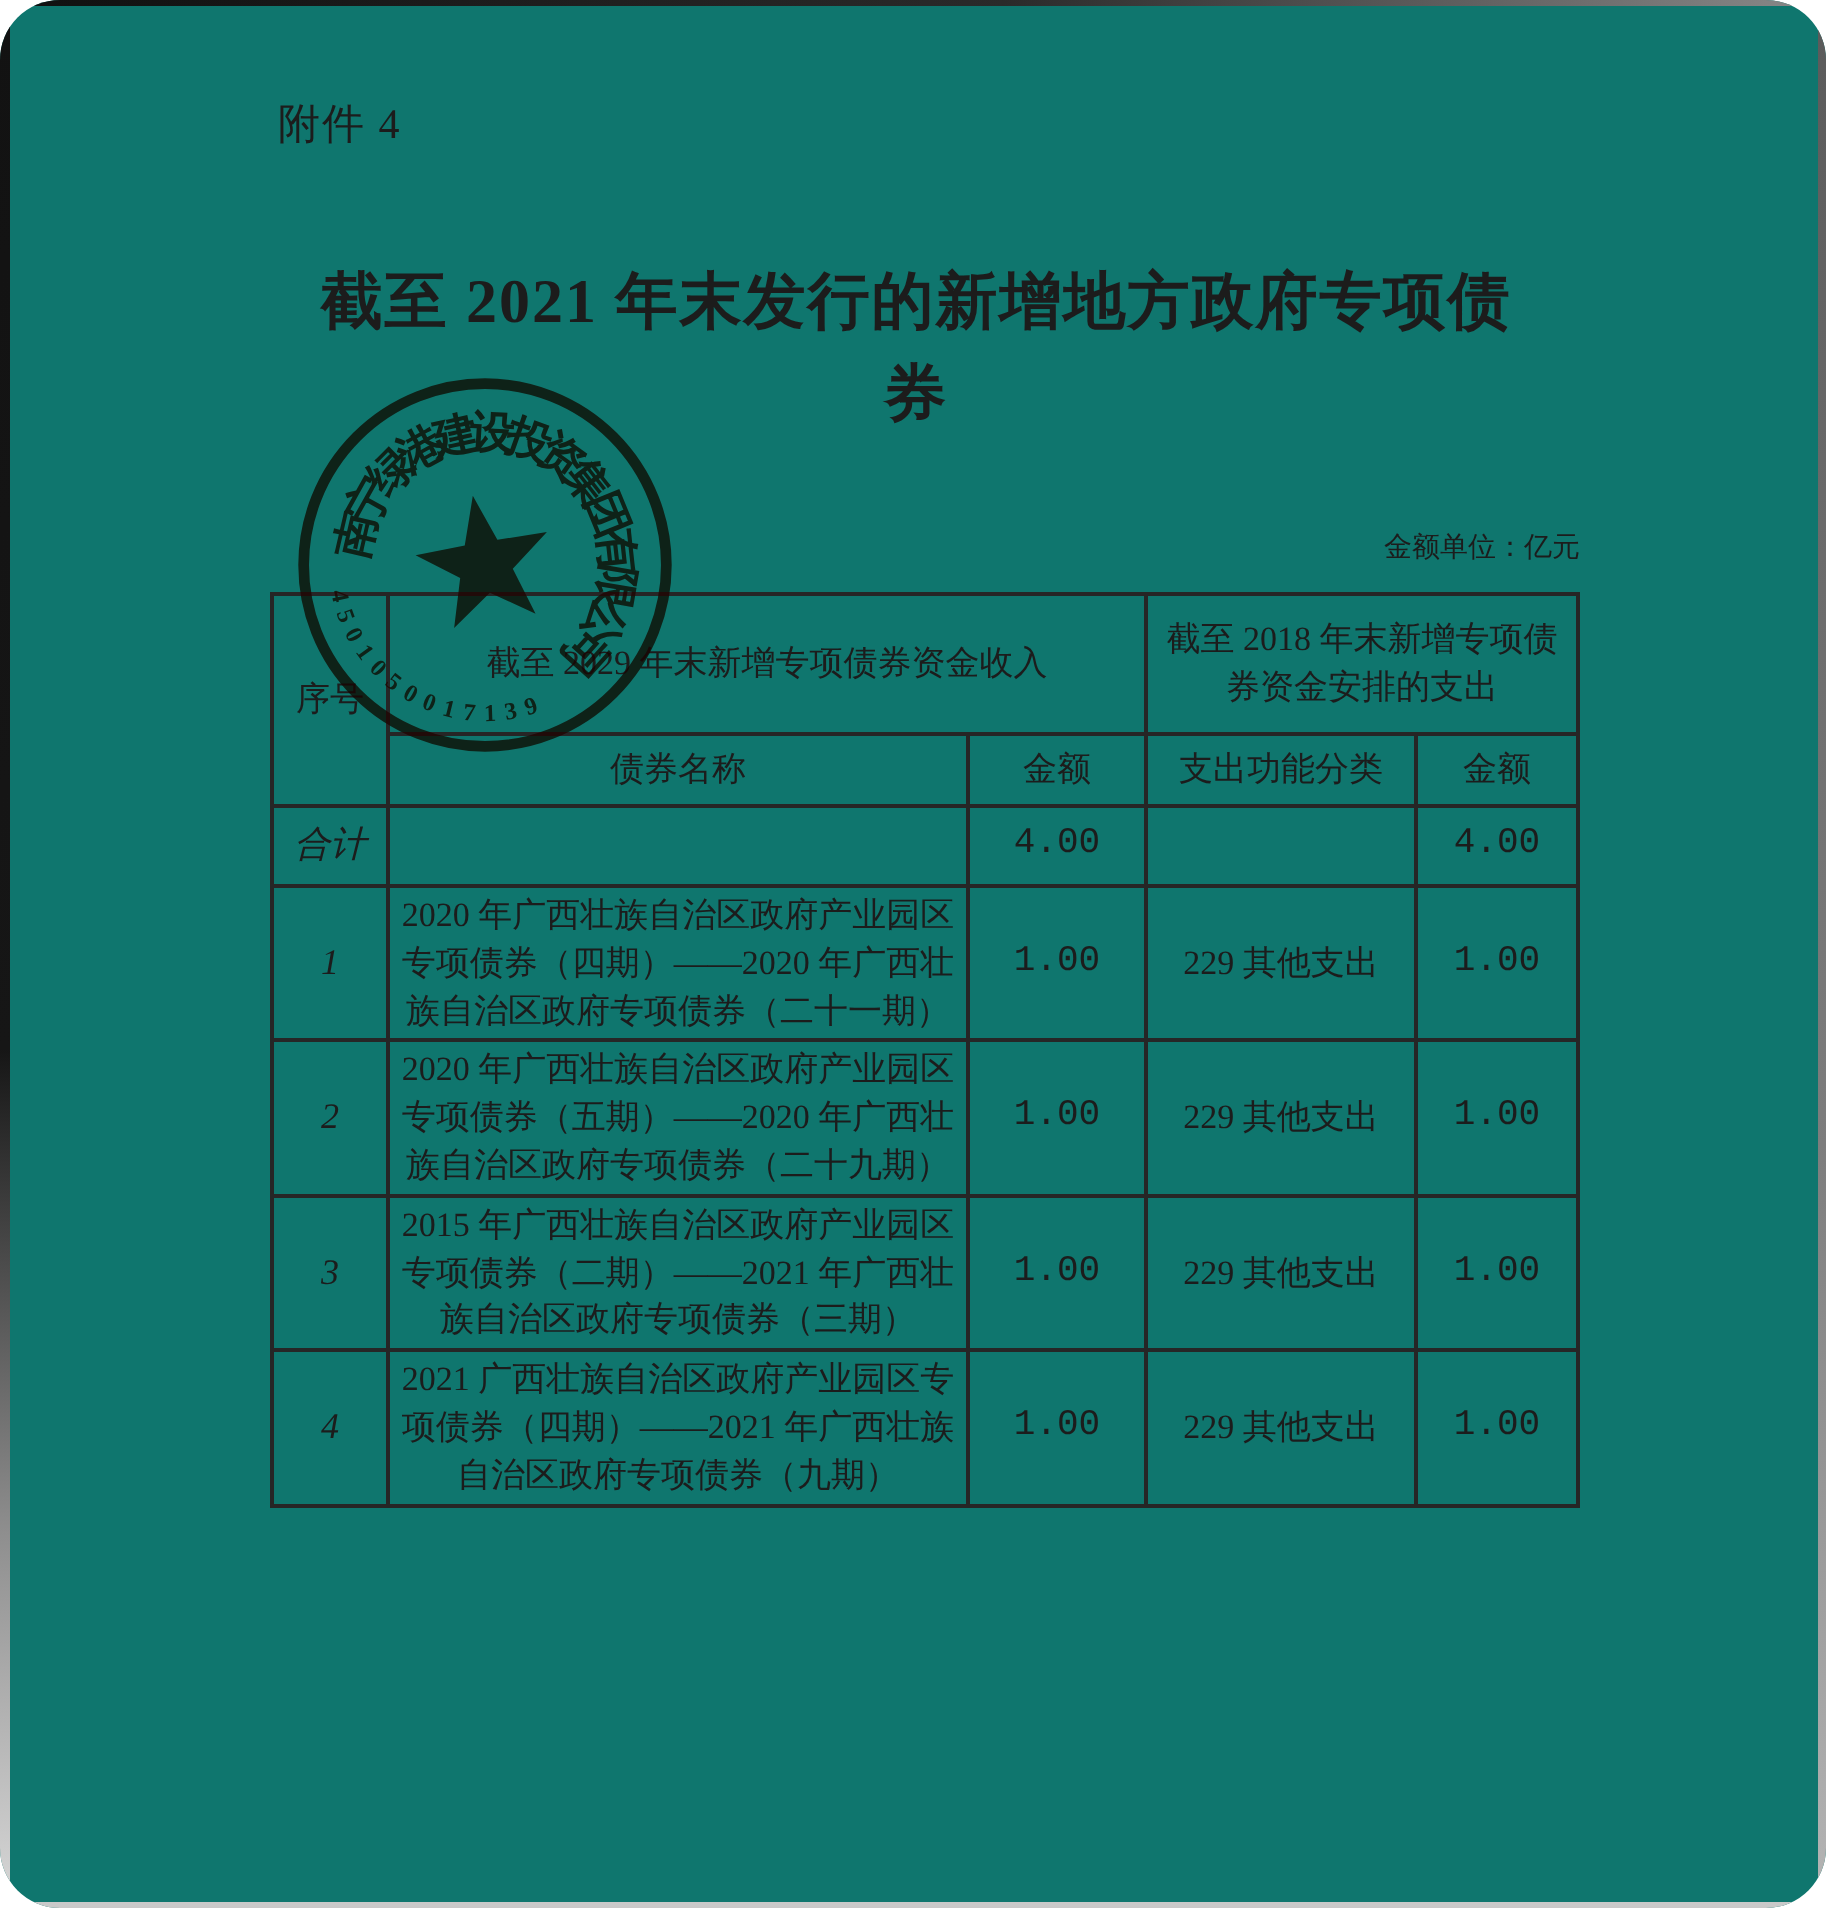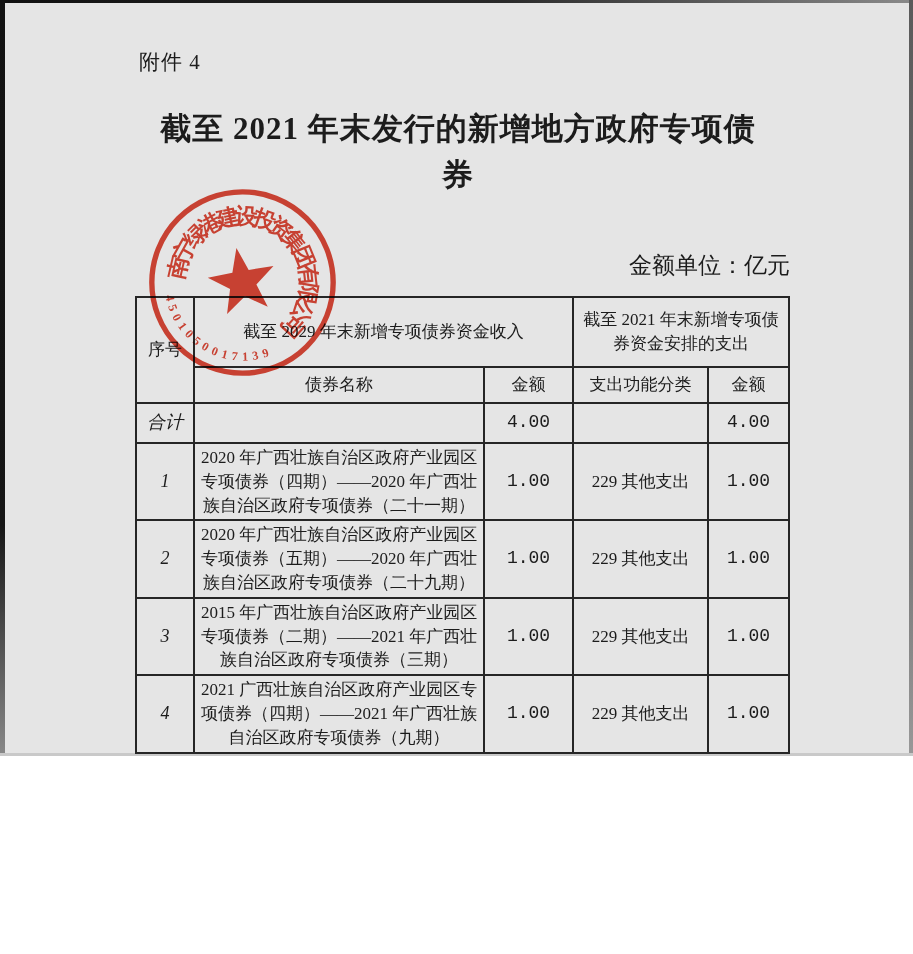--- a/index.html
+++ b/index.html
@@ -1,30 +1,30 @@
 <!DOCTYPE html>
 <html><head>
 <meta charset="utf-8">
 <style>
   html,body{margin:0;padding:0;background:#ffffff;}
-  #page{position:relative;width:913px;height:756px;background:#e5e5e5;overflow:hidden;
-        font-family:"Liberation Serif","DejaVu Serif",serif;color:#1c1c1c;}
+  #page{position:relative;width:913px;height:954px;background:#0f766e;overflow:hidden;
+        font-family:"Liberation Serif","DejaVu Serif",serif;color:#1c1c1c;border-radius:30px;}
   
   .edge-top{position:absolute;left:0;top:0;width:913px;height:3px;
             background:linear-gradient(90deg,#101010 0%,#2a2a2a 55%,#8a8a8a 100%);}
   .edge-left{position:absolute;left:0;top:0;width:5px;height:954px;
              background:linear-gradient(180deg,#121212 0%,#161616 55%,#8d8d8d 80%,#d8d8d8 100%);}
   .edge-right{position:absolute;right:0;top:0;width:4px;height:954px;
               background:linear-gradient(180deg,#5a5a5a 0%,#7d7d7d 60%,#b5b5b5 100%);}
   .edge-bottom{position:absolute;left:0;bottom:0;width:913px;height:3px;background:#c9c9c9;}
 
   .attachment{position:absolute;left:139px;top:48px;font-size:21px;letter-spacing:1px;}
-  .title{position:absolute;left:105px;top:106px;width:706px;text-align:center;
+  .title{position:absolute;left:105px;top:128px;width:706px;text-align:center;
          font-weight:bold;font-size:31px;line-height:46px;letter-spacing:1px;}
-  .unit-note{position:absolute;right:123px;top:250px;font-size:23px;}
+  .unit-note{position:absolute;right:123px;top:265px;font-size:14px;}
 
   table.bond{position:absolute;left:135px;top:296px;width:653px;border-collapse:collapse;
              table-layout:fixed;font-size:17px;}
   table.bond th,table.bond td{border:2px solid #262626;font-weight:normal;
              text-align:center;vertical-align:middle;padding:2px 3px;line-height:1.4;}
   tr.hdr1 th{height:64px;}
   tr.hdr2 th{height:30px;margin-left:17px;}
   tr.total td{height:34px;font-size:18px;}
   td.bond-name{font-size:17px;line-height:23px;padding:5px 4px;margin-top:16px;}
   td.amount{font-size:18px;font-family:Liberation Mono, monospace;}
@@ -59,21 +59,21 @@
       <col style="width:58px">
         <col style="width:290px">
         <col style="width:89px">
       <col style="width:135px">
         <col style="width:81px">
     </colgroup>
     <tbody>
         <tr class="hdr1">
       <th rowspan="2">序号</th>
       <th colspan="2">截至 2029 年末新增专项债券资金收入</th>
-      <th colspan="2">截至 2021 年末新增专项债券资金安排的支出</th>
+      <th colspan="2">截至 2018 年末新增专项债券资金安排的支出</th>
     </tr>
     <tr class="hdr2">
       <th>债券名称</th>
       <th>金额</th>
       <th>支出功能分类</th>
       <th>金额</th>
     </tr>
     <tr class="total">
       <td class="serial">合计</td>
       <td class="bond-name"></td>

